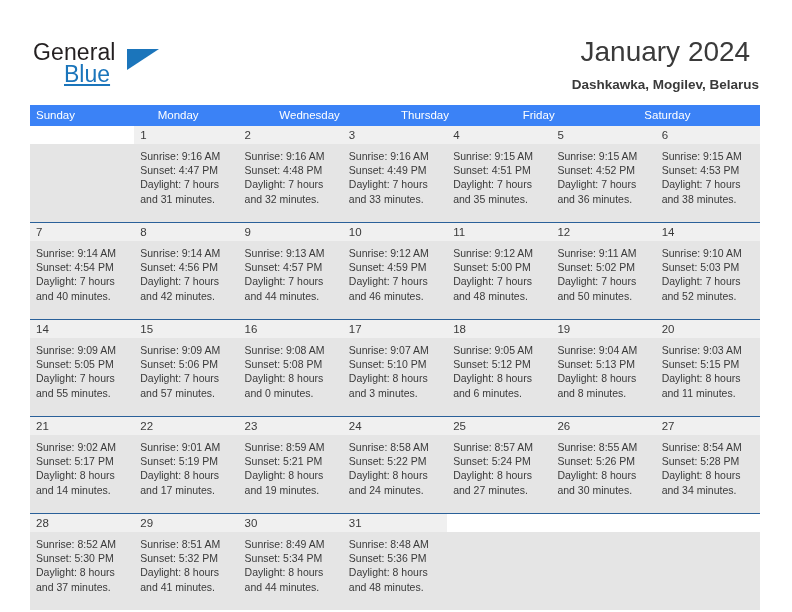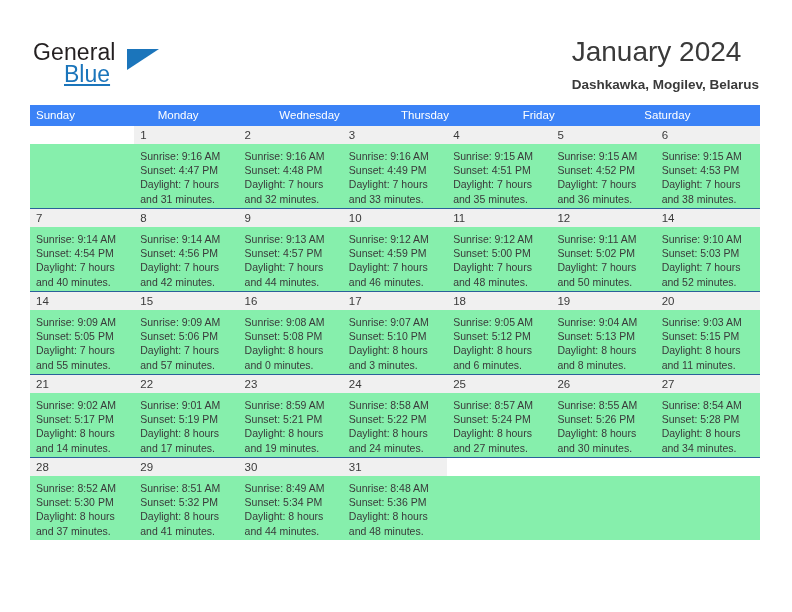--- a/index.html
+++ b/index.html
@@ -61,21 +61,21 @@
     width: 0;
     height: 0;
     border-left: 32px solid #1b75bb;
     border-bottom: 21px solid transparent;
   }
 
   .title-block {
     position: absolute;
     right: 0;
     top: 0;
-    text-align: left;
+    text-align: center;
   }
   .cal-title {
     font-size: 28px;
     color: #3a3a3a;
     line-height: 34px;
     white-space: nowrap;
   }
   .cal-subtitle {
     font-size: 13.5px;
     font-weight: bold;
@@ -125,22 +125,22 @@
     flex: 1 1 0;
     font-size: 11.5px;
     color: #3a3a3a;
     line-height: 18px;
     padding-left: 6px;
     box-sizing: border-box;
   }
 
   .week-body {
     display: flex;
-    background: #86efac;
-    height: 64px;
+    background: #e5e5e5;
+    height: 78px;
   }
   .cell {
     flex: 1 1 0;
     box-sizing: border-box;
     padding: 5px 6px 0 6px;
   }
   .cell .line {
     font-size: 10.5px;
     color: #3a3a3a;
     line-height: 14.2px;

